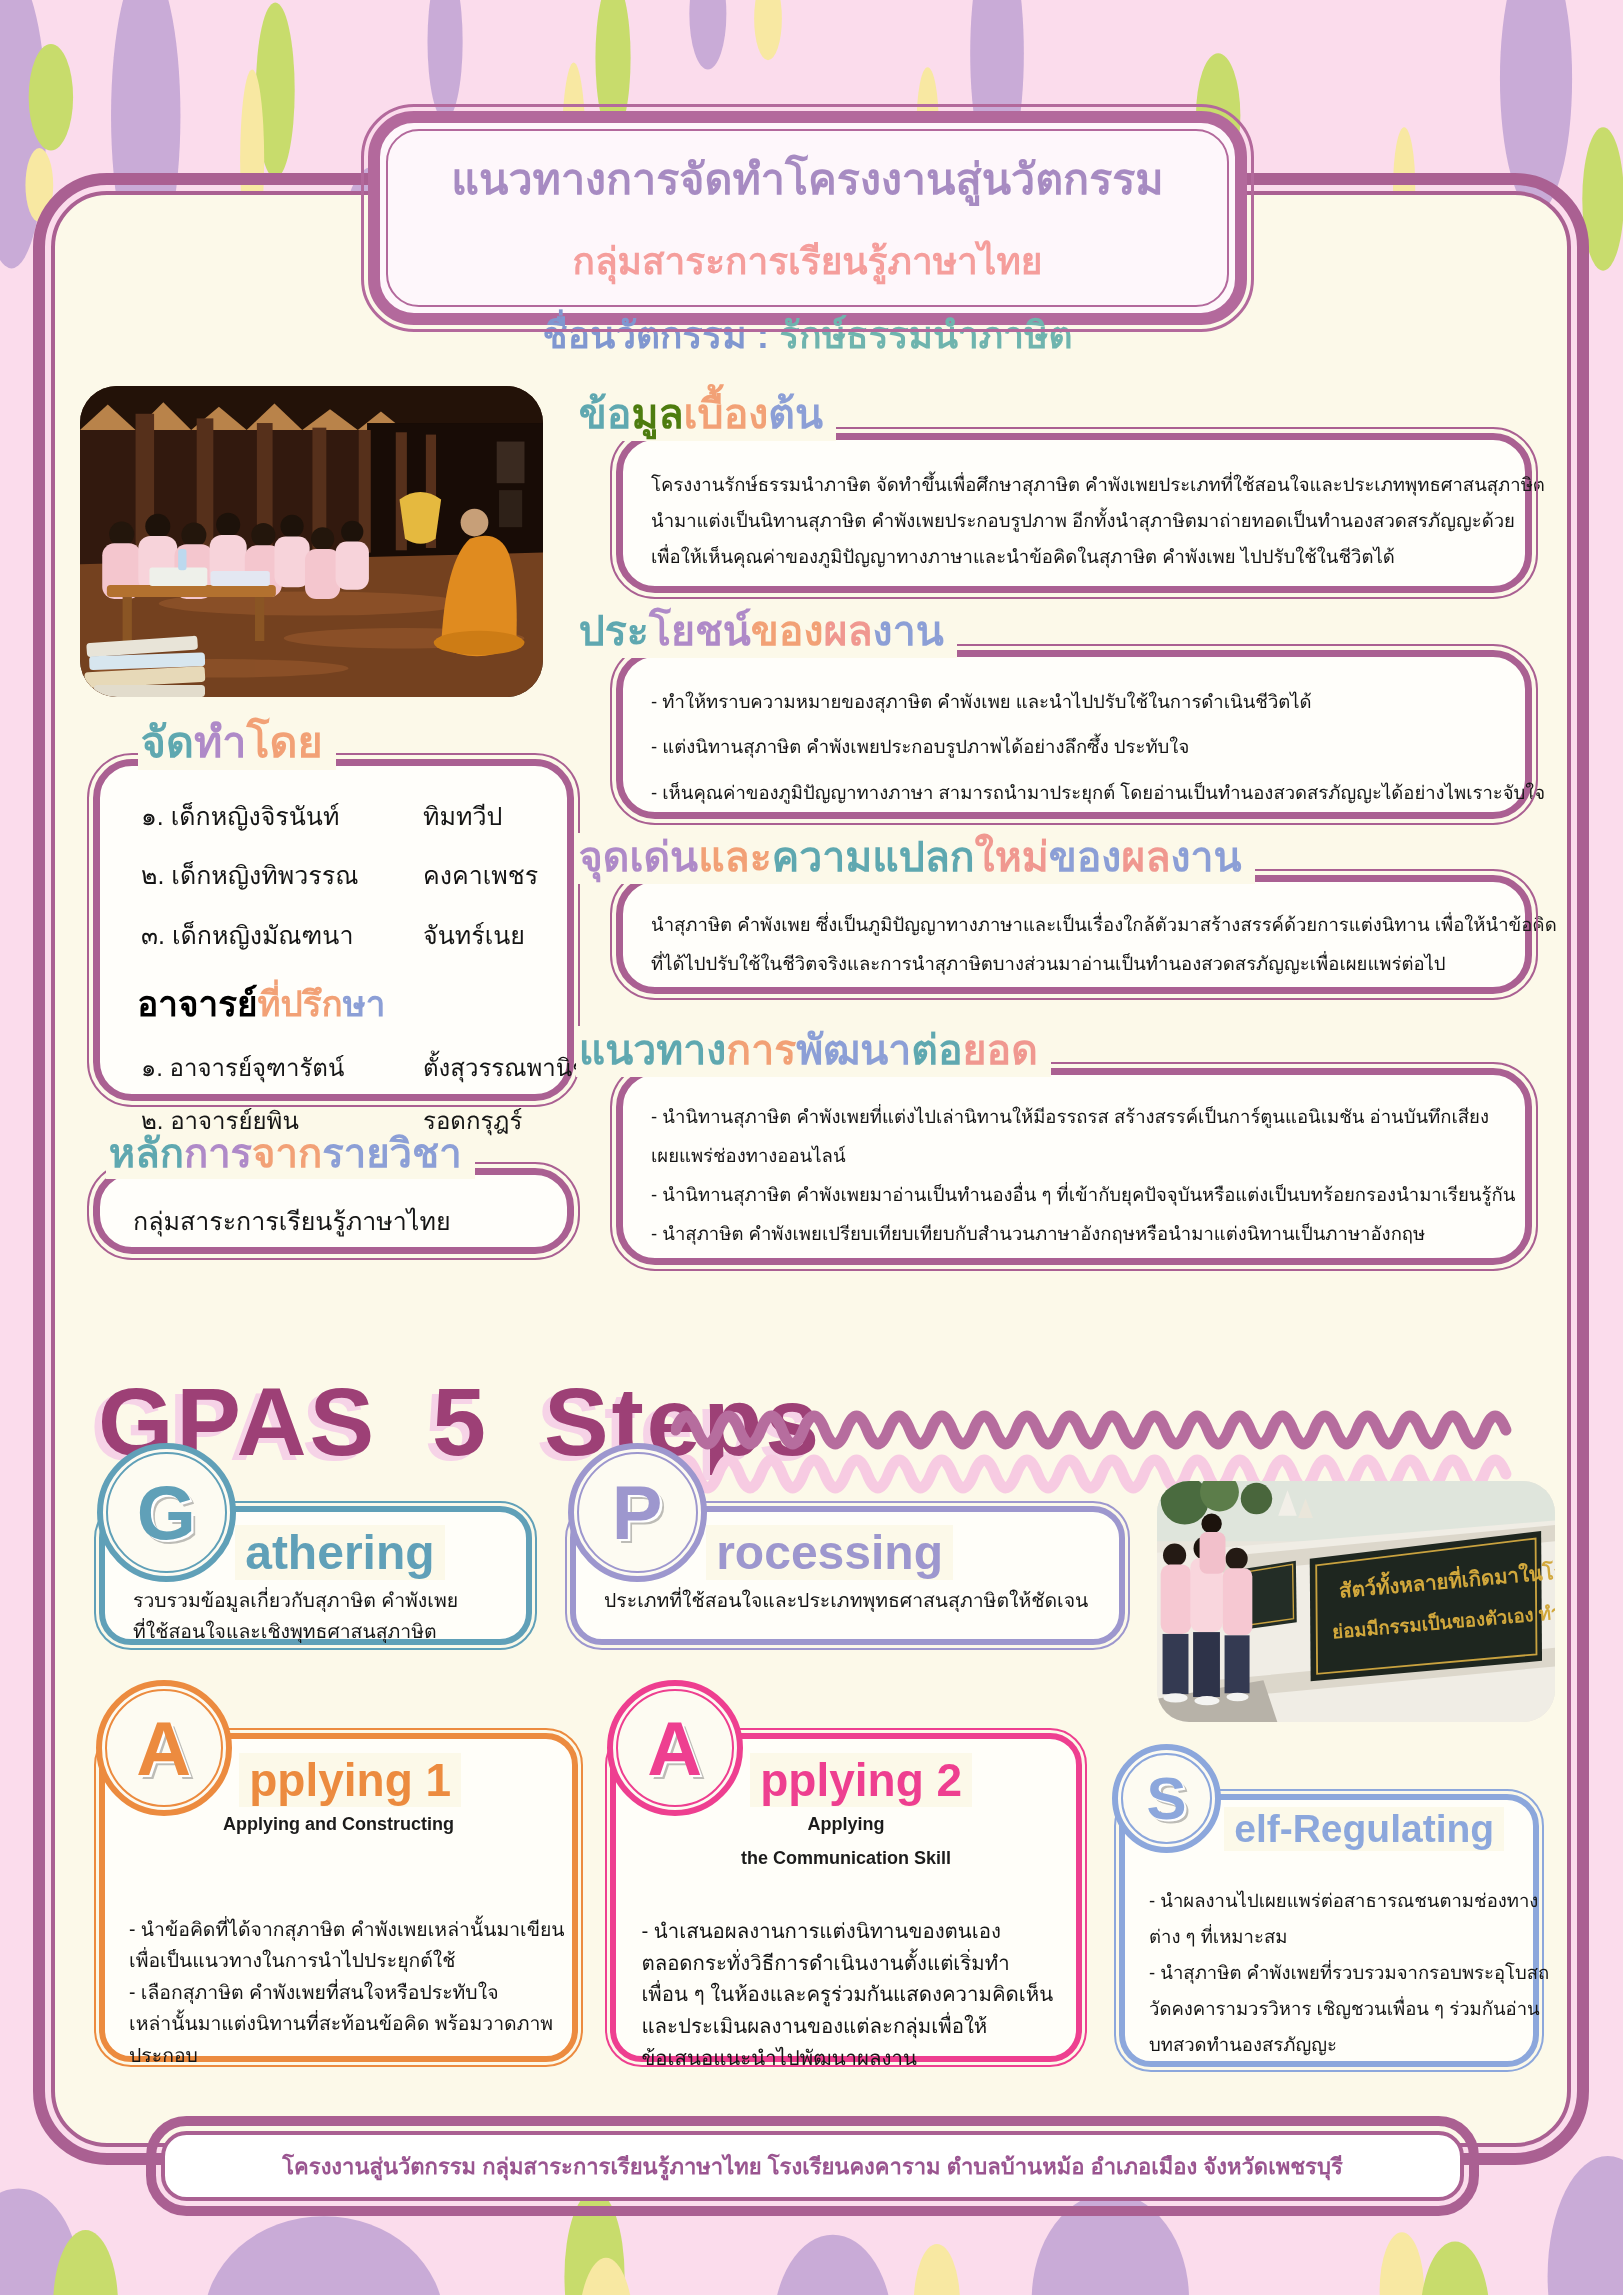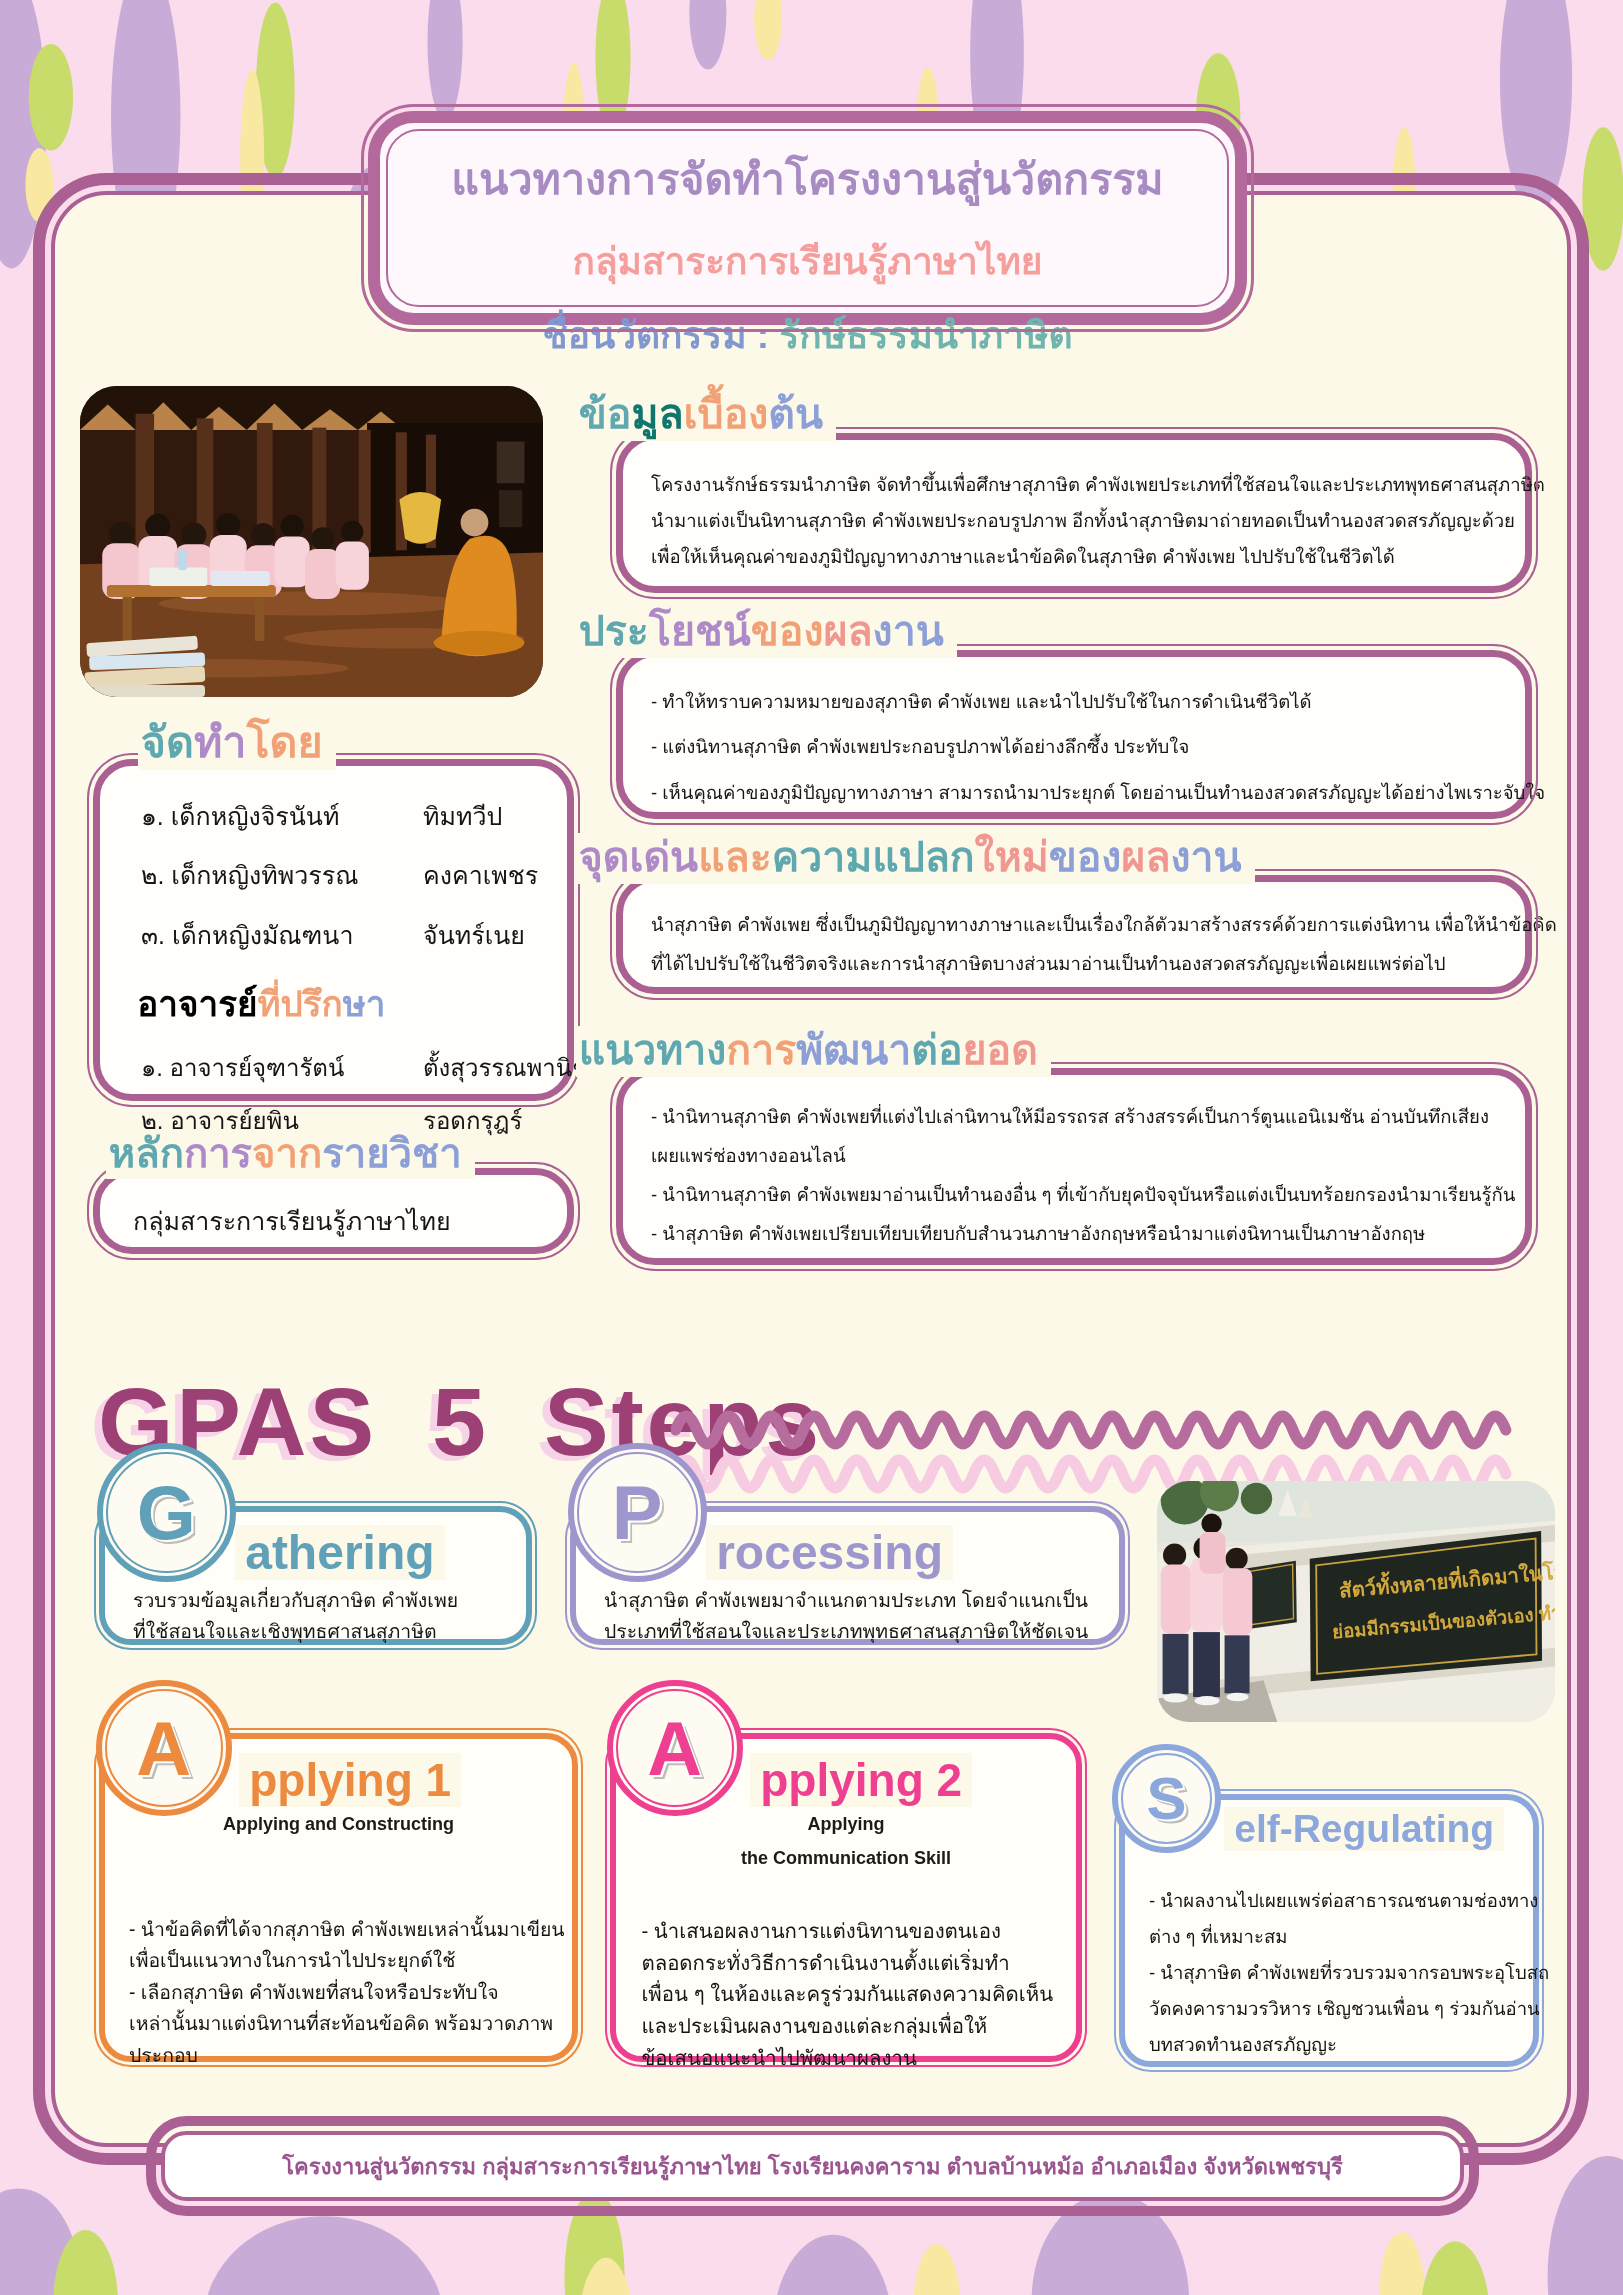--- a/index.html
+++ b/index.html
@@ -222,21 +222,21 @@
       </g>
       <g>
         <rect x="14" y="548" width="240" height="30" rx="8" fill="#e8e4d8" transform="rotate(-4 130 560)"></rect>
         <rect x="20" y="580" width="250" height="30" rx="8" fill="#d7e6ef" transform="rotate(-2 140 595)"></rect>
         <rect x="10" y="612" width="260" height="34" rx="8" fill="#e7d9b8" transform="rotate(-3 140 628)"></rect>
         <rect x="30" y="646" width="240" height="26" rx="8" fill="#e2dccc"></rect>
       </g>
     </svg>
   </div>
 
-  <div class="sec-head" style="left:576px; top:390px;"><span style="color: rgb(95, 168, 176);">ข้อ</span><span style="color: #0f766e;">มูล</span><span style="color: rgb(242, 161, 118);">เบื้อง</span><span style="color: rgb(140, 159, 214);">ต้น</span></div>
+  <div class="sec-head" style="left:576px; top:390px;"><span style="color: rgb(95, 168, 176);">ข้อ</span><span style="color: #4d7c0f;">มูล</span><span style="color: rgb(242, 161, 118);">เบื้อง</span><span style="color: rgb(140, 159, 214);">ต้น</span></div>
   <div class="sec-box rcol" style="left:616px; top:433px; height:160px; padding-top:27px;">
     <div class="sec-body lh195">
         <div class="line">โครงงานรักษ์ธรรมนำภาษิต จัดทำขึ้นเพื่อศึกษาสุภาษิต คำพังเพยประเภทที่ใช้สอนใจและประเภทพุทธศาสนสุภาษิต</div>
         <div class="line">นำมาแต่งเป็นนิทานสุภาษิต คำพังเพยประกอบรูปภาพ อีกทั้งนำสุภาษิตมาถ่ายทอดเป็นทำนองสวดสรภัญญะด้วย</div>
         <div class="line">เพื่อให้เห็นคุณค่าของภูมิปัญญาทางภาษาและนำข้อคิดในสุภาษิต คำพังเพย ไปปรับใช้ในชีวิตได้</div>
       </div>
   </div>
 
   <div class="sec-head" style="left:576px; top:607px;"><span style="color: rgb(95, 168, 176);">ประ</span><span style="color: rgb(175, 138, 200);">โยชน์</span><span style="color: rgb(242, 161, 118);">ของ</span><span style="color: rgb(240, 152, 144);">ผล</span><span style="color: rgb(140, 159, 214);">งาน</span></div>
   <div class="sec-box rcol" style="left:616px; top:650px; height:169px; padding-top:22px;">
@@ -319,21 +319,20 @@
         <div class="gline">ที่ใช้สอนใจและเชิงพุทธศาสนสุภาษิต</div>
       </div>
   </div>
 
   <div class="gcard g-processing">
     <div class="badge">
         <span class="blet">P</span>
       </div>
     <div class="glabel">rocessing</div>
     <div class="gbody">
-        <div class="gline">นำสุภาษิต คำพังเพยมาจำแนกตามประเภท โดยจำแนกเป็น</div>
         <div class="gline">ประเภทที่ใช้สอนใจและประเภทพุทธศาสนสุภาษิตให้ชัดเจน</div>
       </div>
   </div>
 
   <div class="photo photo2">
     <svg viewBox="0 0 860 520" preserveAspectRatio="none">
       <rect width="860" height="520" fill="#e9e5dc"></rect>
       <rect width="860" height="130" fill="#dfe5dc"></rect>
       <circle cx="60" cy="42" r="52" fill="#4a6b3f"></circle>
       <circle cx="135" cy="24" r="42" fill="#5c7d4a"></circle>

